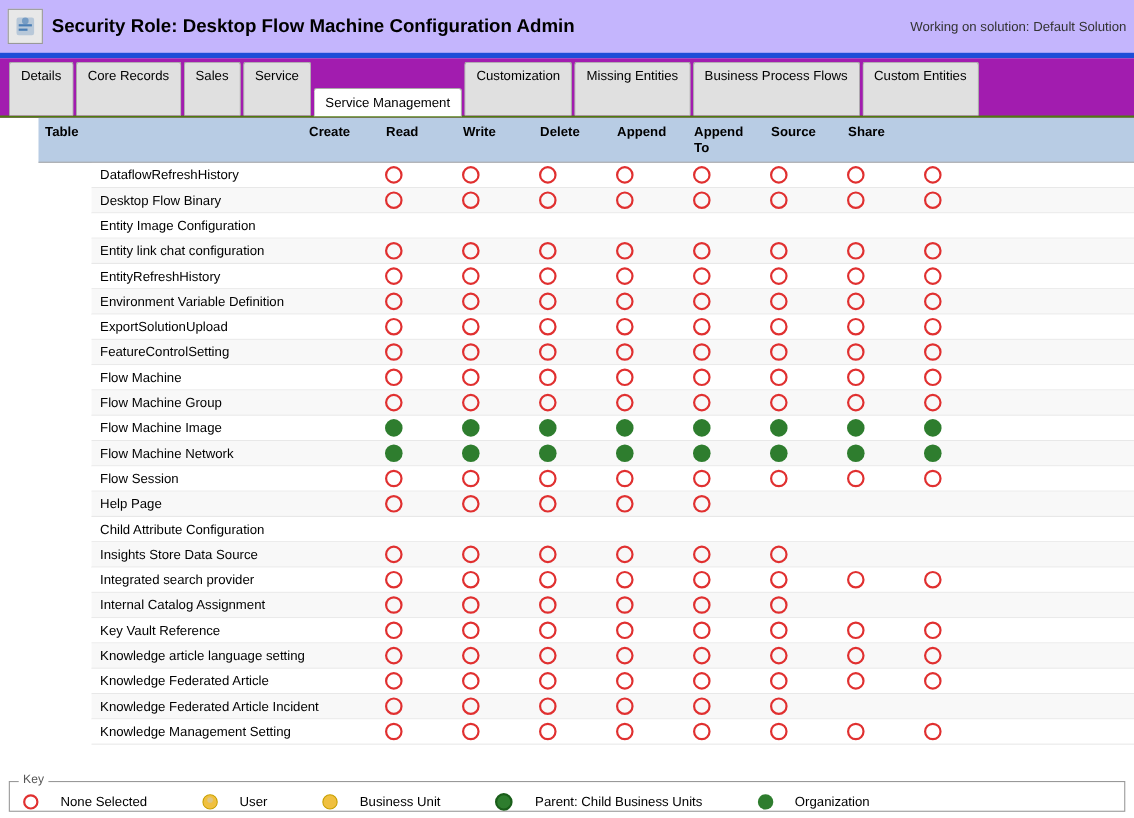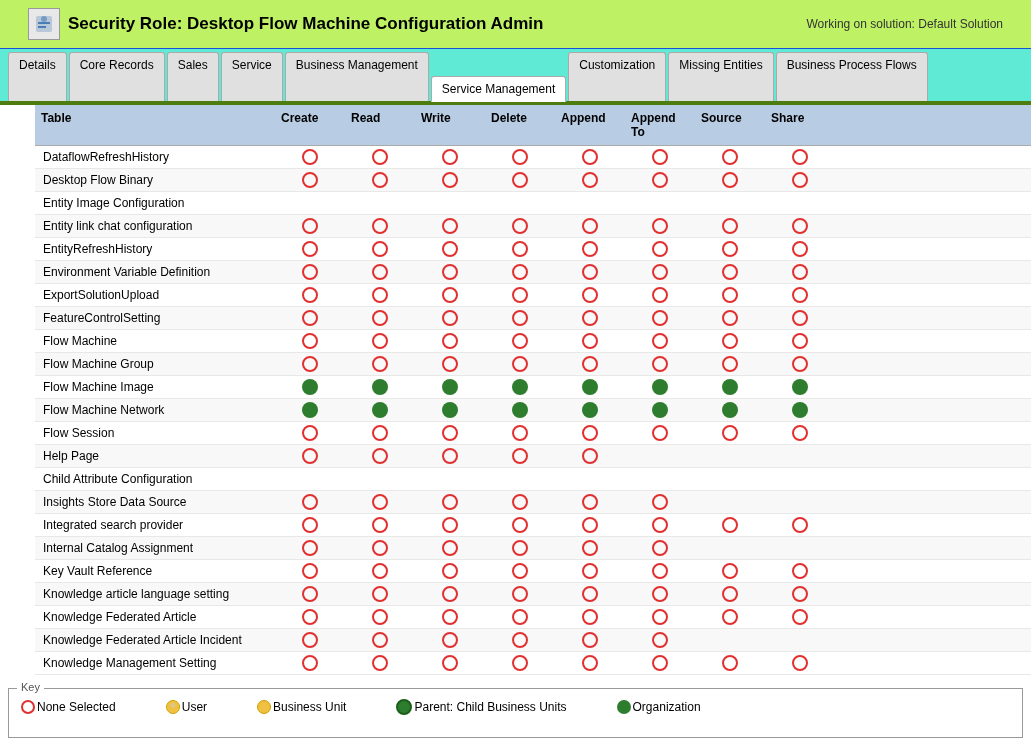--- a/index.html
+++ b/index.html
@@ -1,31 +1,31 @@
 <!DOCTYPE html>
 <html><head>
   <meta charset="utf-8">
   <style>
     * { box-sizing: border-box; margin: 0; padding: 0; }
     body { font-family: Segoe UI, Arial, sans-serif; font-size: 12px; background: #fff; color: #000; width: 1031px; height: 744px; overflow: hidden; }
     
     .title-bar {
       display: flex; justify-content: space-between; align-items: center;
-      padding: 8px 28px; border-bottom: 1px solid #1d4ed8; background: #bef264;
+      padding: 8px 7px; border-bottom: 5px solid #1d4ed8; background: #c4b5fd;
     }
     .title-left { display: flex; align-items: center; gap: 8px; }
     .title-icon {
       width: 32px; height: 32px; border: 1px solid #999; background: #e8e8e8;
       display: flex; align-items: center; justify-content: center; font-size: 16px;
     }
     .title-text { font-size: 17px; font-weight: bold; }
     .working-on { font-size: 12px; color: #333; }
 
     .tabs {
-      display: flex; border-bottom: 4px solid #4d7c0f; background: #5eead4;
+      display: flex; border-bottom: 2px solid #4d7c0f; background: #a21caf;
       padding: 0 8px; gap: 0;
     }
     .tab {
       padding: 5px 10px; border: 1px solid #aaa; border-bottom: none;
       background: #e0e0e0; cursor: pointer; font-size: 12px; margin-right: 2px;
       margin-top: 3px; border-radius: 3px 3px 0 0;
     }
     .tab.active { background: #fff; border-bottom: 1px solid #fff; margin-bottom: -1px; margin-top: 27px; }
 
     .table-header {
@@ -47,33 +47,33 @@
 
     .circle-none {
       width: 16px; height: 16px; border-radius: 50%; border: 2px solid #e03030;
       background: transparent; display: inline-block;
     }
     .circle-org {
       width: 16px; height: 16px; border-radius: 50%; background: #2e7d2e;
       display: inline-block;
     }
     .empty-cell { width: 16px; height: 16px; display: inline-block; }
-    .key-item { display: flex; align-items: center; gap: 2px; font-size: 12px; }
+    .key-item { display: flex; align-items: center; gap: 20px; font-size: 12px; }
 
     .outer-wrapper {
       display: flex; flex-direction: column; height: 744px;
     }
     .content-area {
       flex: 1; display: flex; flex-direction: column; overflow: hidden;
     }
     .table-scroll-area {
       flex: 1; overflow: hidden; display: flex; flex-direction: column; padding-left: 35px;
     }
     .scroll-container {
-      flex: 1; overflow-y: auto; position: relative;
+      flex: 1; overflow-y: auto; position: relative; margin-left: 48px;
     }
     ::-webkit-scrollbar { width: 14px; }
     ::-webkit-scrollbar-track { background: #f0f0f0; }
     ::-webkit-scrollbar-thumb { background: #a0a0a0; border: 1px solid #808080; }
     ::-webkit-scrollbar-button { background: #d0d0d0; height: 14px; }
   </style>
 </head>
 <body>
 
 <div class="outer-wrapper">
@@ -91,25 +91,25 @@
       <div class="title-text">Security Role: Desktop Flow Machine Configuration Admin</div>
     </div>
     <div class="working-on">Working on solution: Default Solution</div>
   </div>
 
   <div class="tabs">
   <div class="tab">Details</div>
       <div class="tab">Core Records</div>
       <div class="tab">Sales</div>
       <div class="tab">Service</div>
-      <div class="tab">Business Management</div>
       <div class="tab active">Service Management</div>
       <div class="tab">Customization</div>
       <div class="tab">Missing Entities</div>
       <div class="tab">Business Process Flows</div>
+      <div class="tab">Custom Entities</div>
     </div>
 
   <div class="content-area">
     <div class="table-scroll-area">
 
       <div class="table-header">
       <div>Table</div>
           <div>Create</div>
           <div>Read</div>
           <div>Write</div>
@@ -740,21 +740,21 @@
                 <span class="circle-none"></span>
               </div>
               <div class="cell">
                 <span class="circle-none"></span>
               </div>
             </div>
           </div>
       </div>
     </div>
 
-    <div style="border: 1px solid #999; margin: 6px 8px; padding: 4px 12px 22px 12px; position: relative;">
+    <div style="border: 1px solid #999; margin: 6px 8px; padding: 4px 12px 0 12px; position: relative;">
       <div style="position: absolute; top: -8px; left: 8px; background: #fff; padding: 0 4px; font-size: 11px; color: #555;">Key</div>
       <div id="key-items" style="display: flex; align-items: center; gap: 50px; padding-top: 6px;">
           <div class="key-item">
             <span class="circle-none" style="width:14px;height:14px;"></span>
             <span>None Selected</span>
           </div>
           <div class="key-item">
             <span style="width:14px;height:14px;border-radius:50%;background:#f0c040;border:1px solid #c8a000;display:inline-flex;align-items:center;justify-content:center;overflow:hidden;position:relative;">
               <svg width="14" height="14" viewBox="0 0 14 14">
                 <circle cx="7" cy="7" r="7" fill="#f0c040"></circle>

